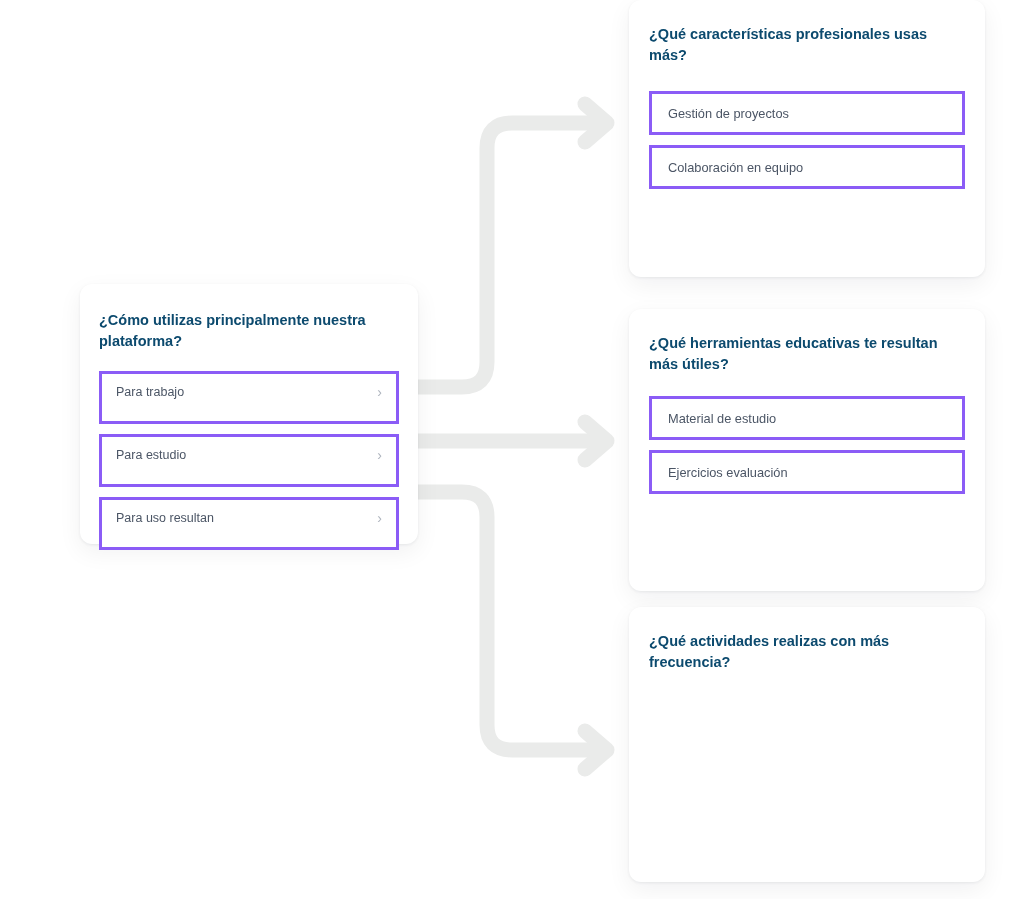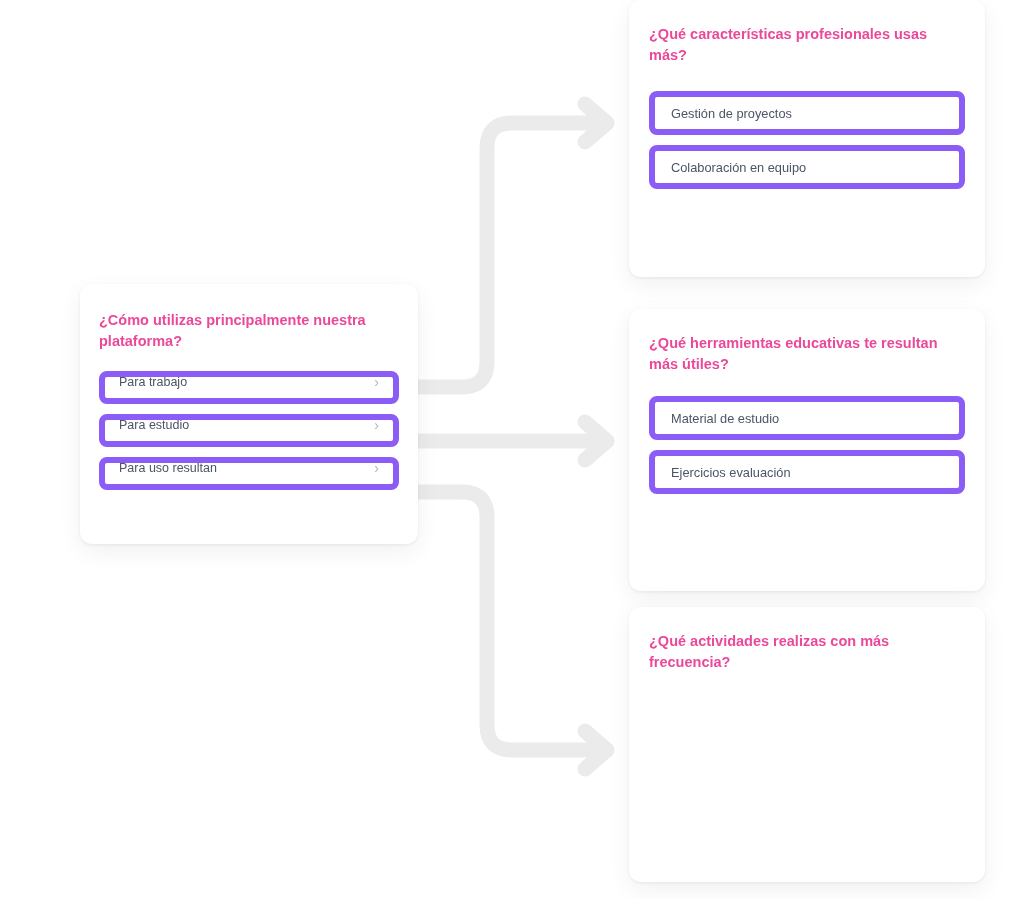--- a/index.html
+++ b/index.html
@@ -37,38 +37,38 @@
     position: absolute;
     z-index: 2;
     background: #ffffff;
     border-radius: 12px;
     box-shadow: 0 1px 3px rgba(16, 24, 40, 0.07),
                 0 8px 24px rgba(16, 24, 40, 0.06);
     box-sizing: border-box;
   }
 
   .card-title {
-    color: #ec4899;
+    color: #0c4a6e;
     font-weight: bold;
     line-height: 1.42;
     margin: 0;
   }
 
   .options {
     display: flex;
     flex-direction: column;
   }
 
   .option {
     position: relative;
     display: flex;
     align-items: center;
     background: #ffffff;
-    border: 6px solid #8b5cf6;
-    border-radius: 8px;
+    border: 3px solid #8b5cf6;
+    border-radius: 0;
     box-sizing: border-box;
     color: #4b5565;
   }
 
   .option-label {
     flex: 1 1 auto;
     white-space: nowrap;
     overflow: hidden;
     text-overflow: ellipsis;
   }
@@ -87,21 +87,21 @@
     width: 338px;
     height: 260px;
     padding: 26px 19px 22px 19px;
   }
   #source-card .card-title {
     font-size: 14.5px;
     margin-bottom: 20px;
   }
   #source-card .options { gap: 10px; }
   #source-card .option {
-    height: 33px;
+    height: 53px;
     padding: 0 14px 12px 14px;
     font-size: 12.5px;
   }
   #source-card .chevron { font-size: 14px; }
 
   
   .target-card {
     left: 629px;
     width: 356px;
     padding: 24px 20px 22px 20px;

